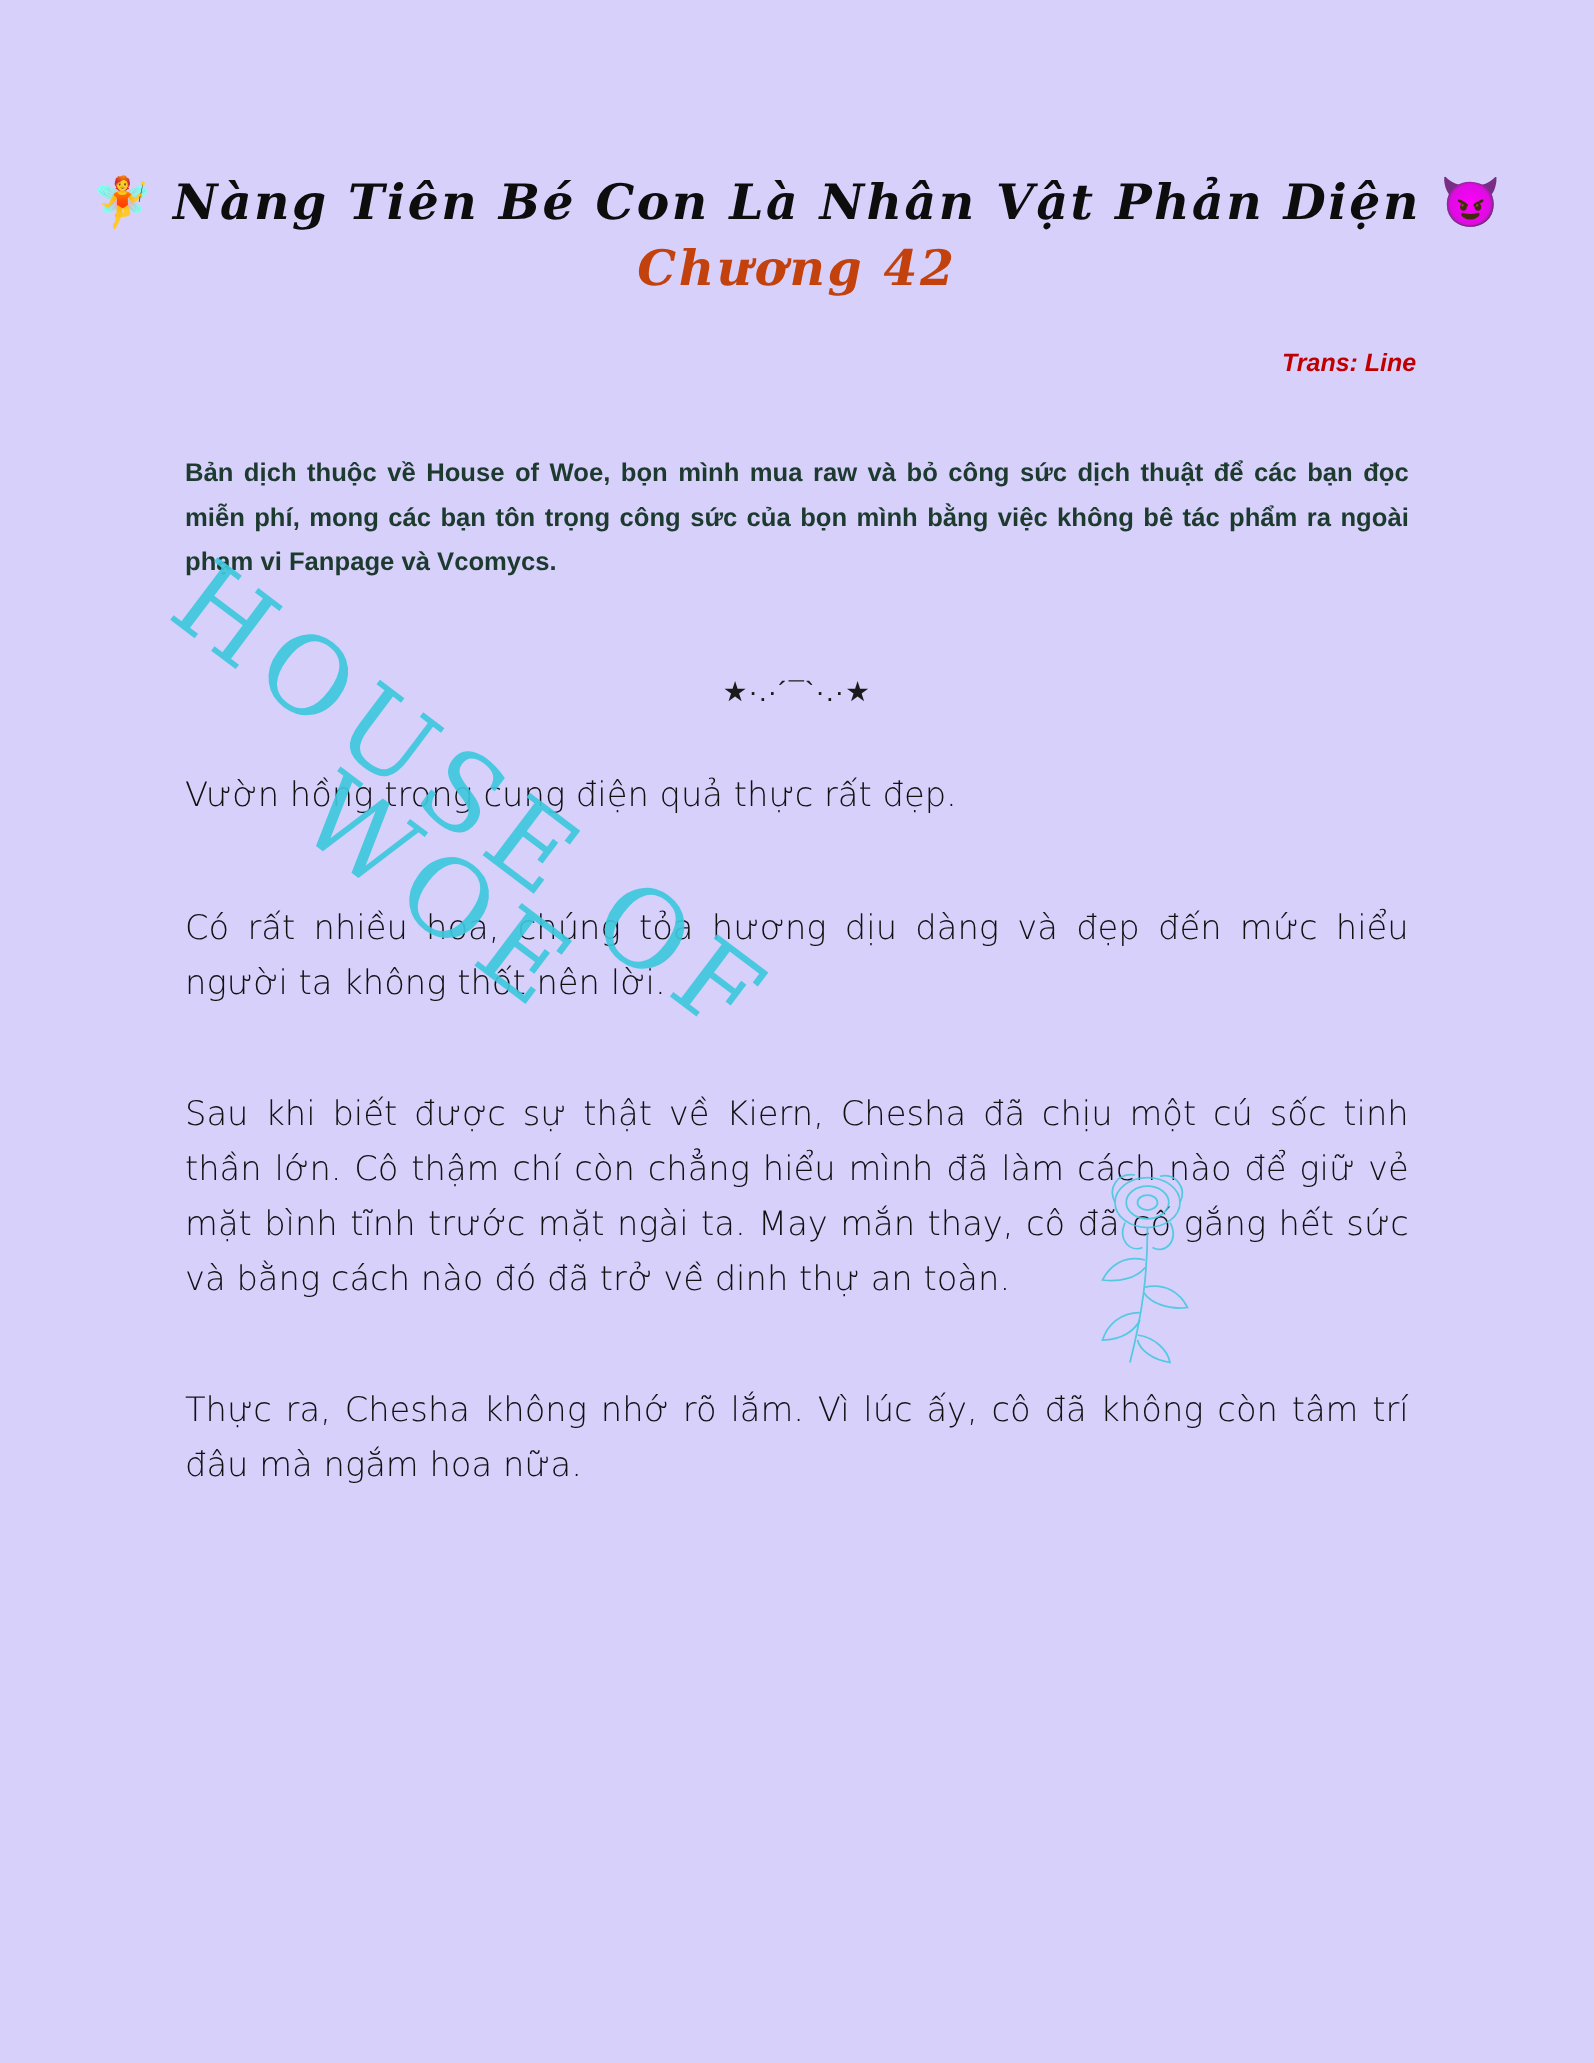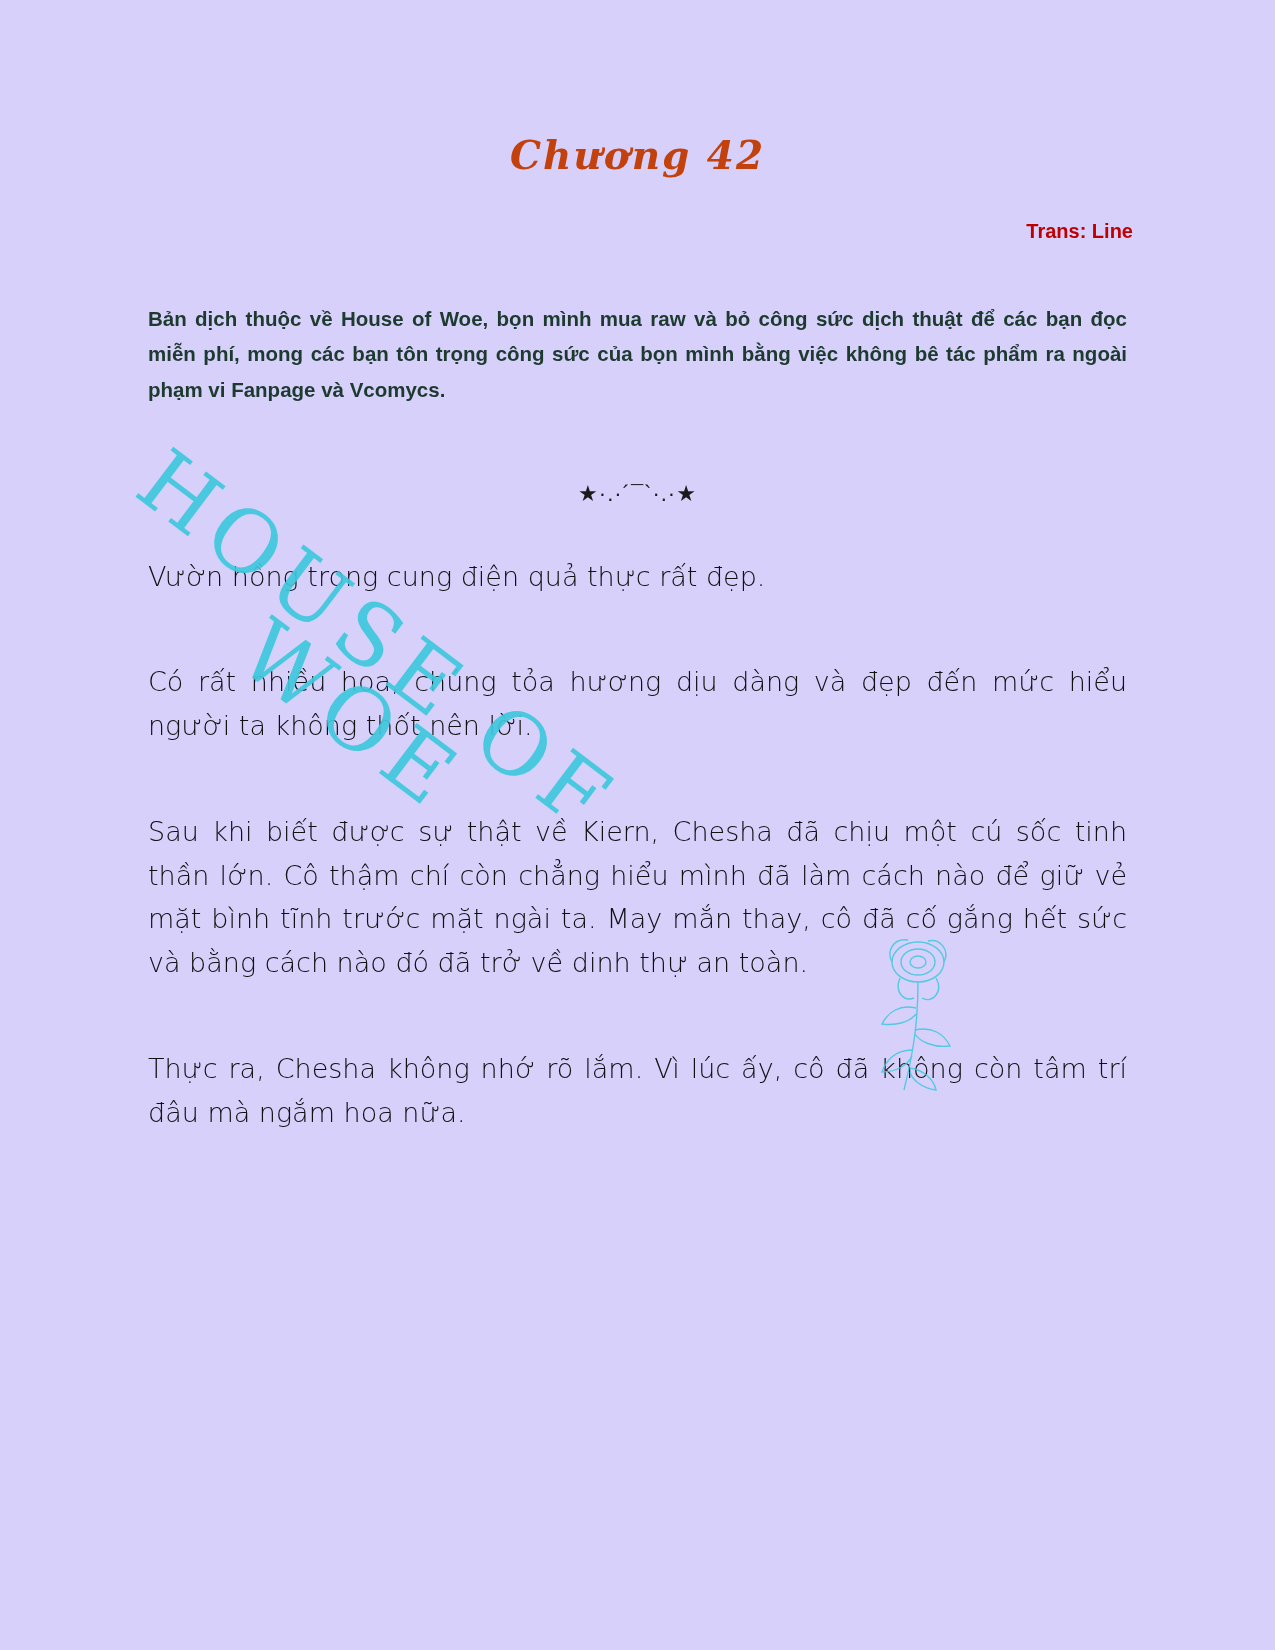--- a/index.html
+++ b/index.html
@@ -49,20 +49,21 @@
     color: #c2410c;
   }
 
   
   .credits {
     margin-top: 36px;
     padding-right: 142px;
     text-align: right;
     color: #c00000;
     font-weight: bold;
+    font-style: italic;
     font-size: 20px;
     line-height: 1.75;
   }
 
   
   .notice {
     margin: 52px 148px 0 148px;
     color: #1d3a2f;
     font-weight: bold;
     font-size: 20.5px;
@@ -134,20 +135,25 @@
     pointer-events: none;
     opacity: 0.85;
   }
 </style>
 </head>
 <body>
 
 <div class="page">
 
   <div class="title-block">
+    <div class="title-line">
+      <span class="emoji">🧚</span>
+      <span>Nàng Tiên Bé Con Là Nhân Vật Phản Diện</span>
+      <span class="emoji">😈</span>
+    </div>
     <div class="title-line-2">Chương 42</div>
   </div>
 
   <div class="credits">
     <div>Trans: Line</div>
   </div>
 
   <div class="notice">Bản dịch thuộc về House of Woe, bọn mình mua raw và bỏ công sức dịch thuật để các bạn đọc miễn phí, mong các bạn tôn trọng công sức của bọn mình bằng việc không bê tác phẩm ra ngoài phạm vi Fanpage và Vcomycs.</div>
 
   <div class="divider">★·.·´¯`·.·★</div>

